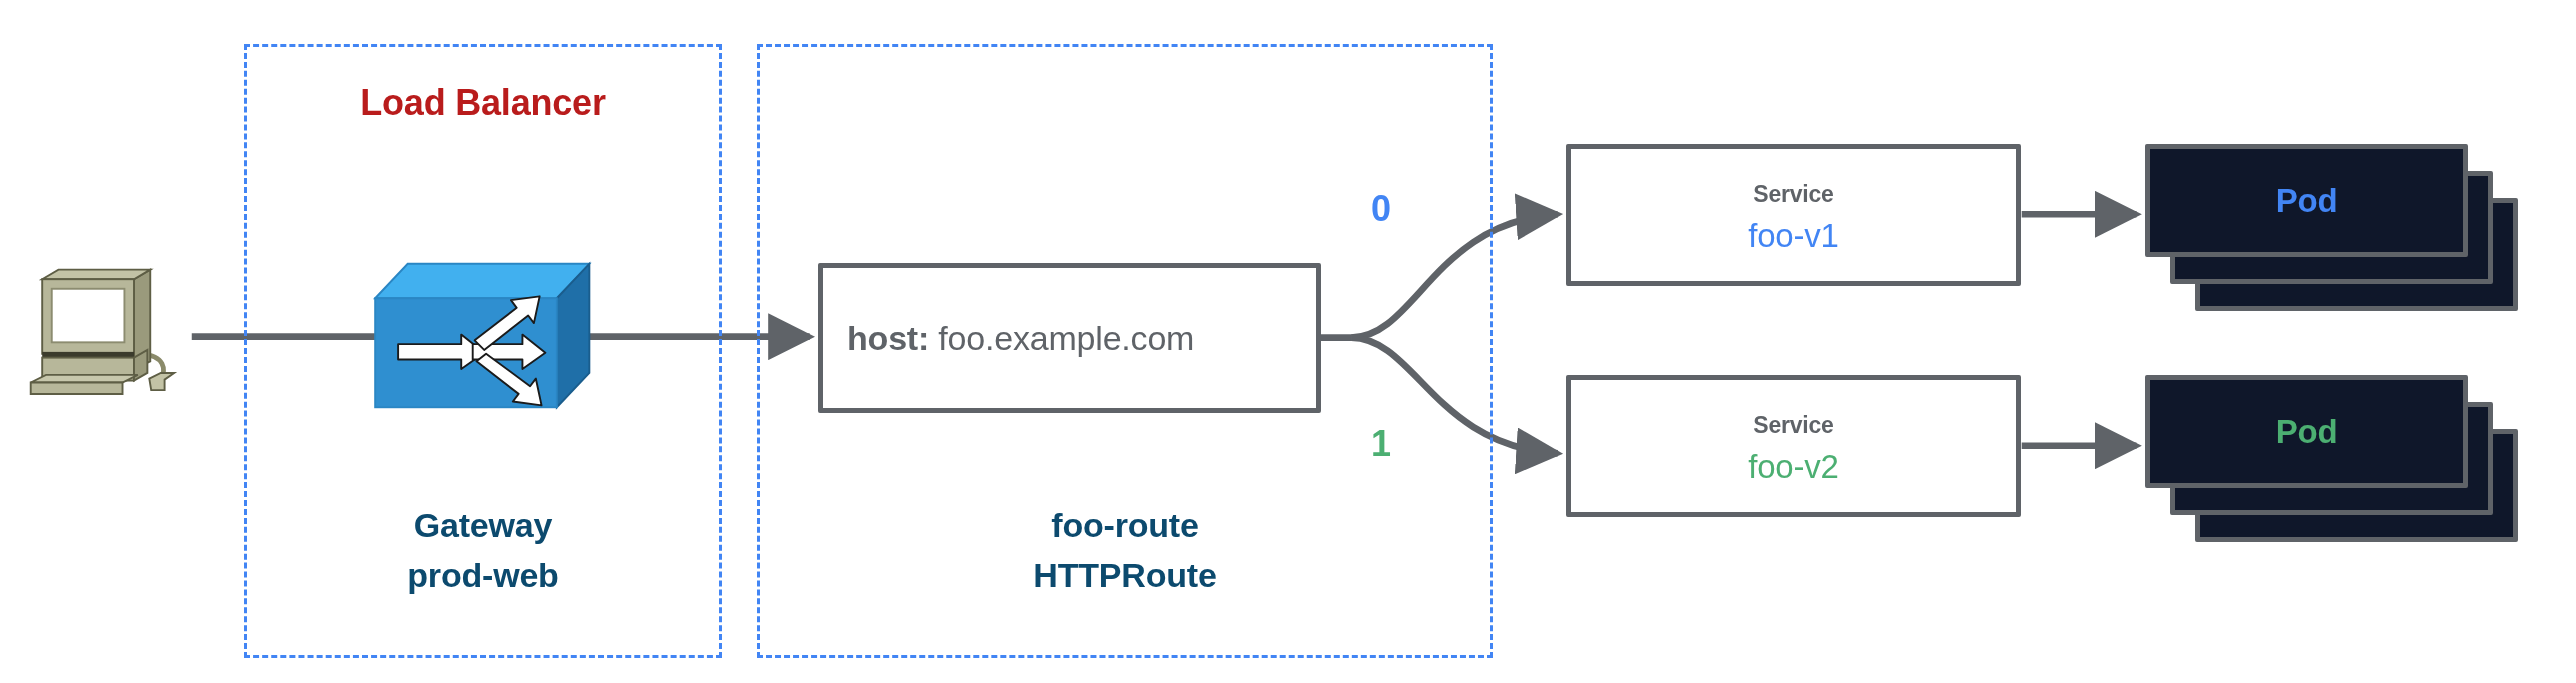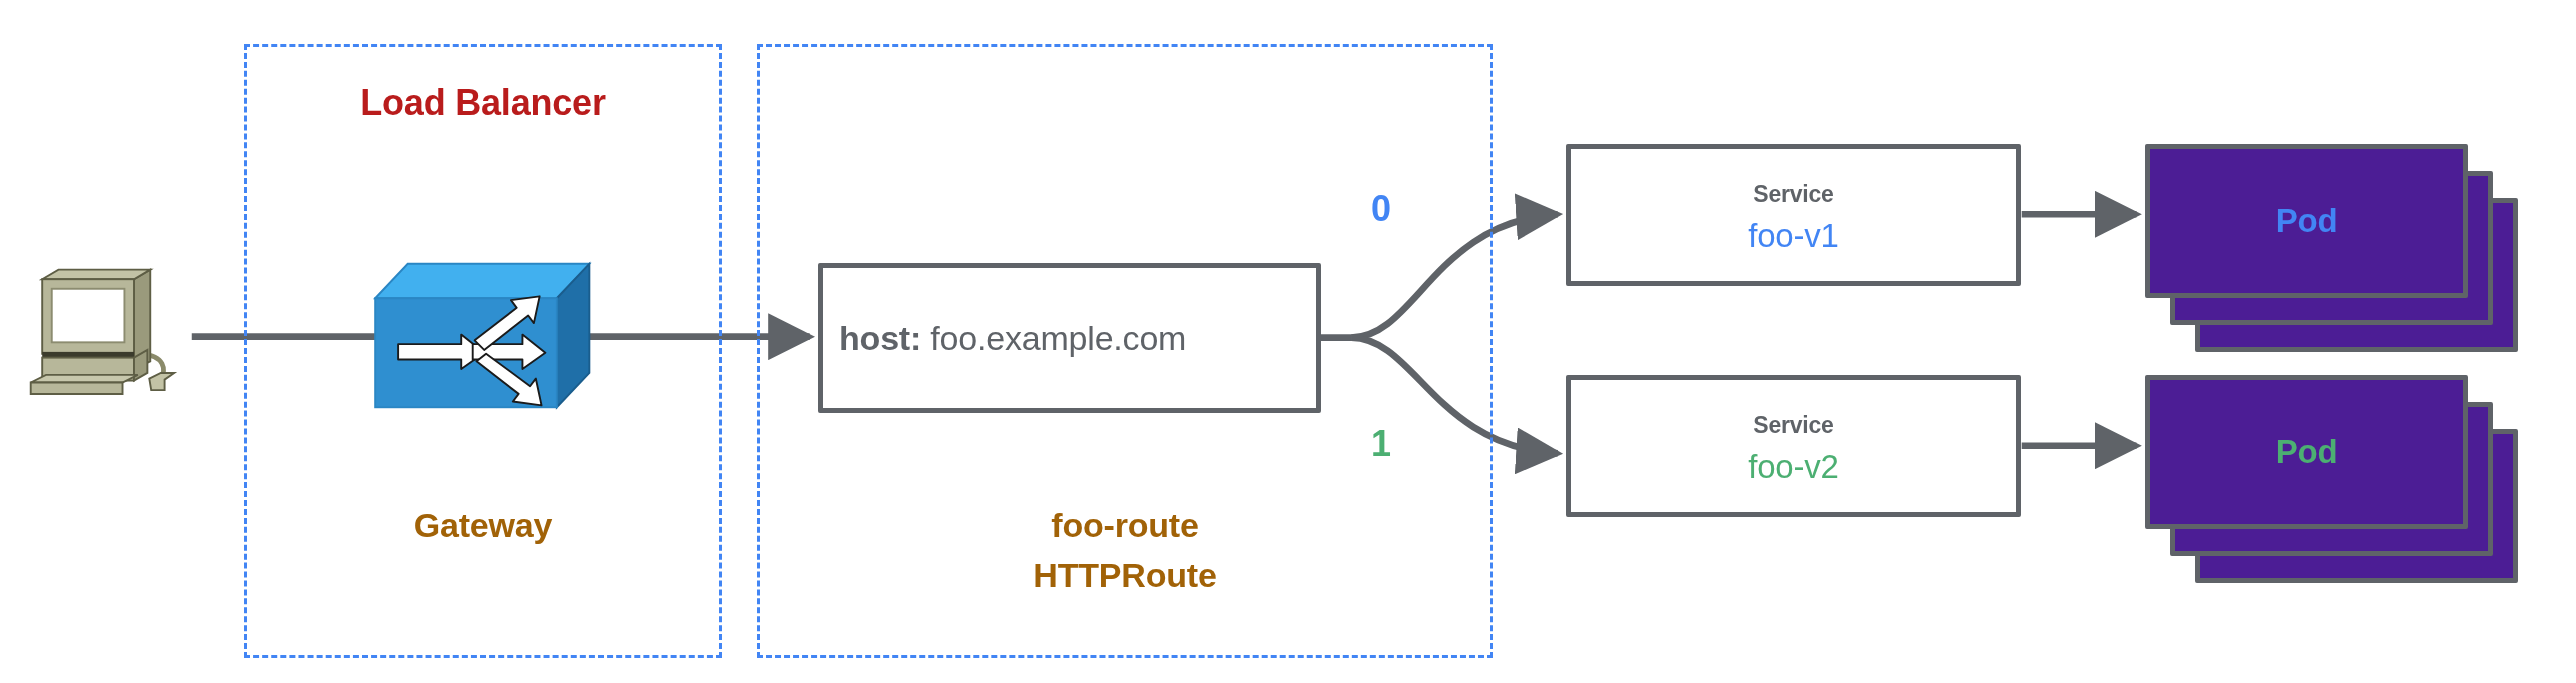--- a/index.html
+++ b/index.html
@@ -39,21 +39,21 @@
     text-align: center;
     color: #b91c1c;
     font-weight: bold;
     font-size: 36px;
     letter-spacing: -0.2px;
     white-space: nowrap;
   }
   .grp-caption {
     position: absolute;
     text-align: center;
-    color: #a16207;
+    color: #0c4a6e;
     font-weight: bold;
     font-size: 34px;
     line-height: 50px;
     letter-spacing: -0.2px;
     white-space: nowrap;
   }
   .grp-caption span { display: block; }
 
   
   .node-box {
@@ -64,21 +64,21 @@
     border-radius: 1.9px;
   }
 
   .host-box {
     left: 818px; top: 263px; width: 503px; height: 150px;
     display: flex; align-items: center; justify-content: flex-start;
   }
   .host-text {
     color: #5f6368;
     font-size: 34px;
-    padding-left: 16px;
+    padding-left: 24px;
     white-space: nowrap;
     letter-spacing: -0.2px;
   }
   .host-text b { font-weight: bold; }
   .host-text i { font-style: normal; font-weight: normal; }
 
   .svc-box {
     width: 455px; height: 142px;
     display: flex; flex-direction: column;
     align-items: center; justify-content: center;
@@ -96,23 +96,23 @@
   .accent-blue  { color: #4285f4; }
   .accent-green { color: #4caf72; }
 
   
   .pod-stack { position: absolute; width: 392px; height: 191px; }
   #pod-stack-v1 { left: 2145px; top: 144px; }
   #pod-stack-v2 { left: 2145px; top: 375px; }
   .pod-layer {
     position: absolute;
     border: 5.7px solid #5f6368;
-    background: #4c1d95;
+    background: #0f172a;
     box-sizing: border-box;
-    width: 323px; height: 154px;
+    width: 323px; height: 113px;
     border-radius: 1.9px;
   }
   .pod-layer.back   { left: 50px; top: 54px; z-index: 1; }
   .pod-layer.middle { left: 25px; top: 27px; z-index: 2; }
   .pod-layer.front  { left: 0px;  top: 0px;  z-index: 3;
                       display: flex; align-items: center; justify-content: center; }
   .pod-label {
     font-weight: bold; font-size: 33px; letter-spacing: -0.2px;
   }
 
@@ -205,20 +205,21 @@
 
         <polygon points="106,84 150,50 144,42 174,38 168,66 162,58 116,94"></polygon>
 
         <polygon points="108,106 152,140 146,148 176,152 170,124 164,132 118,98"></polygon>
       </g>
     </svg>
   </div>
 
   <div class="grp-caption" style="left:244px; top:500px; width:478px;">
     <span>Gateway</span>
+    <span>prod-web</span>
   </div>
 
   <div id="httproute-group" class="group-box"></div>
 
   <div class="node-box host-box">
     <div class="host-text">
       <b>host:</b>
       <i>foo.example.com</i>
     </div>
   </div>

